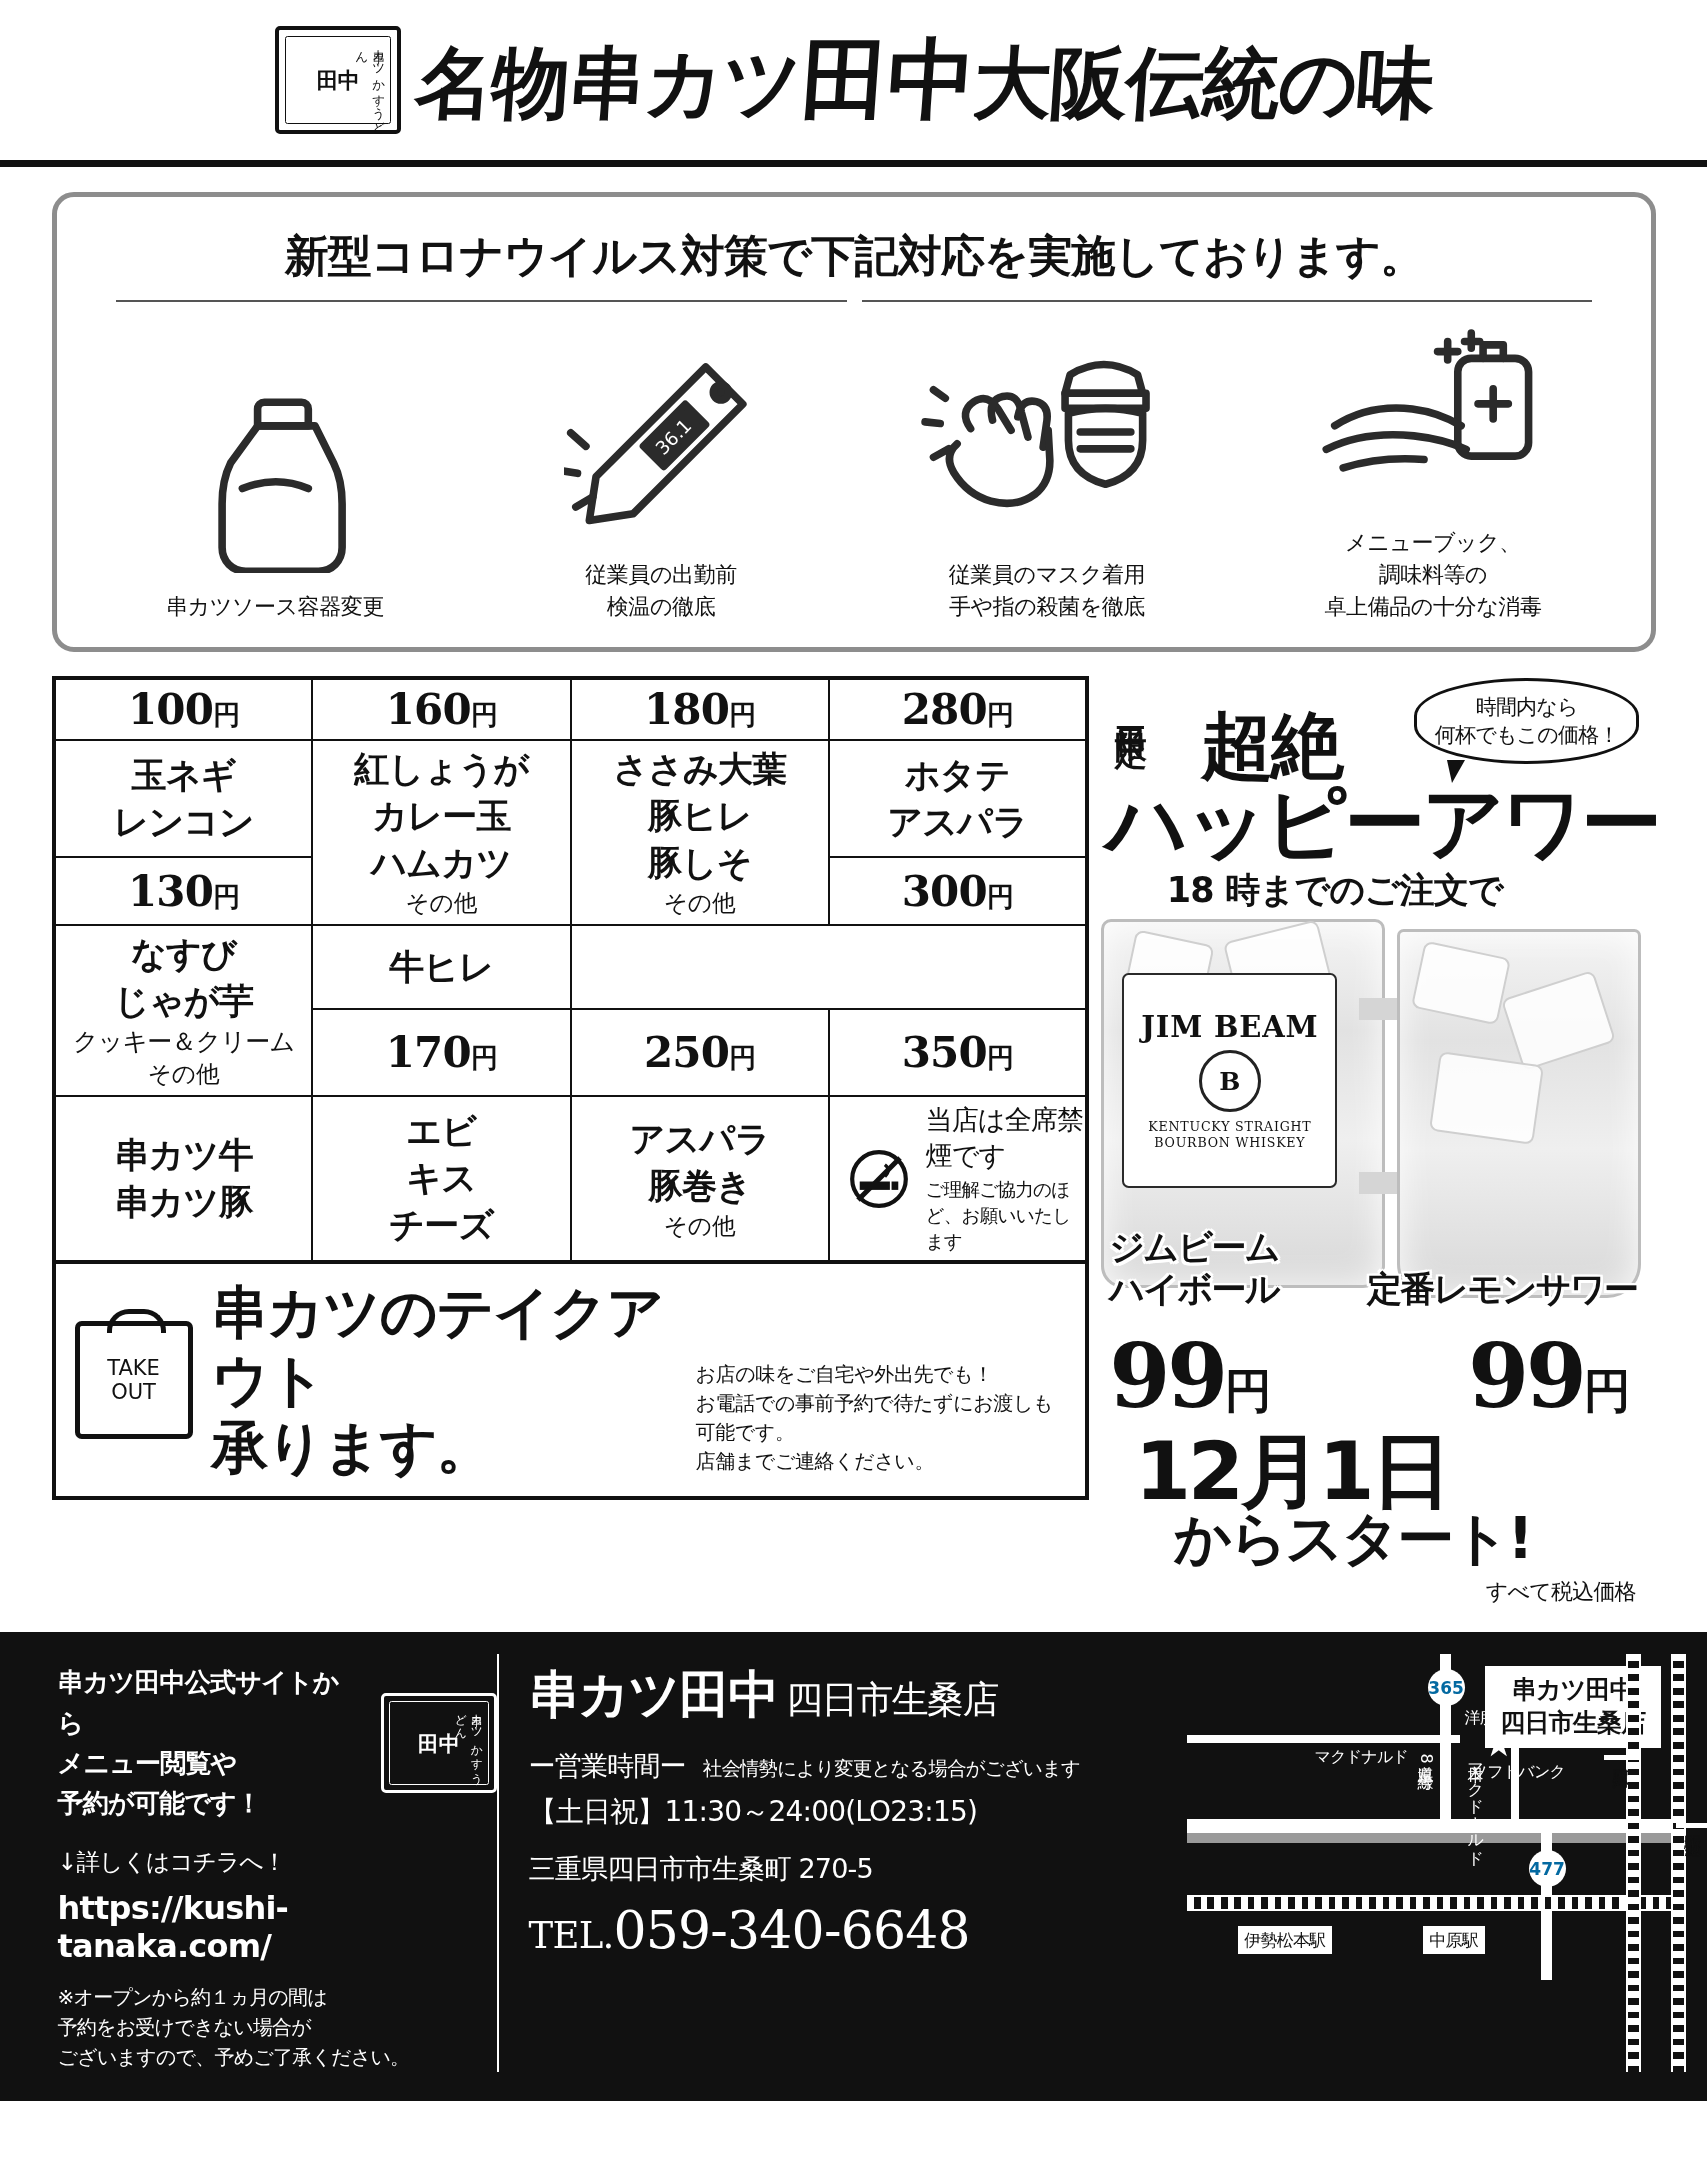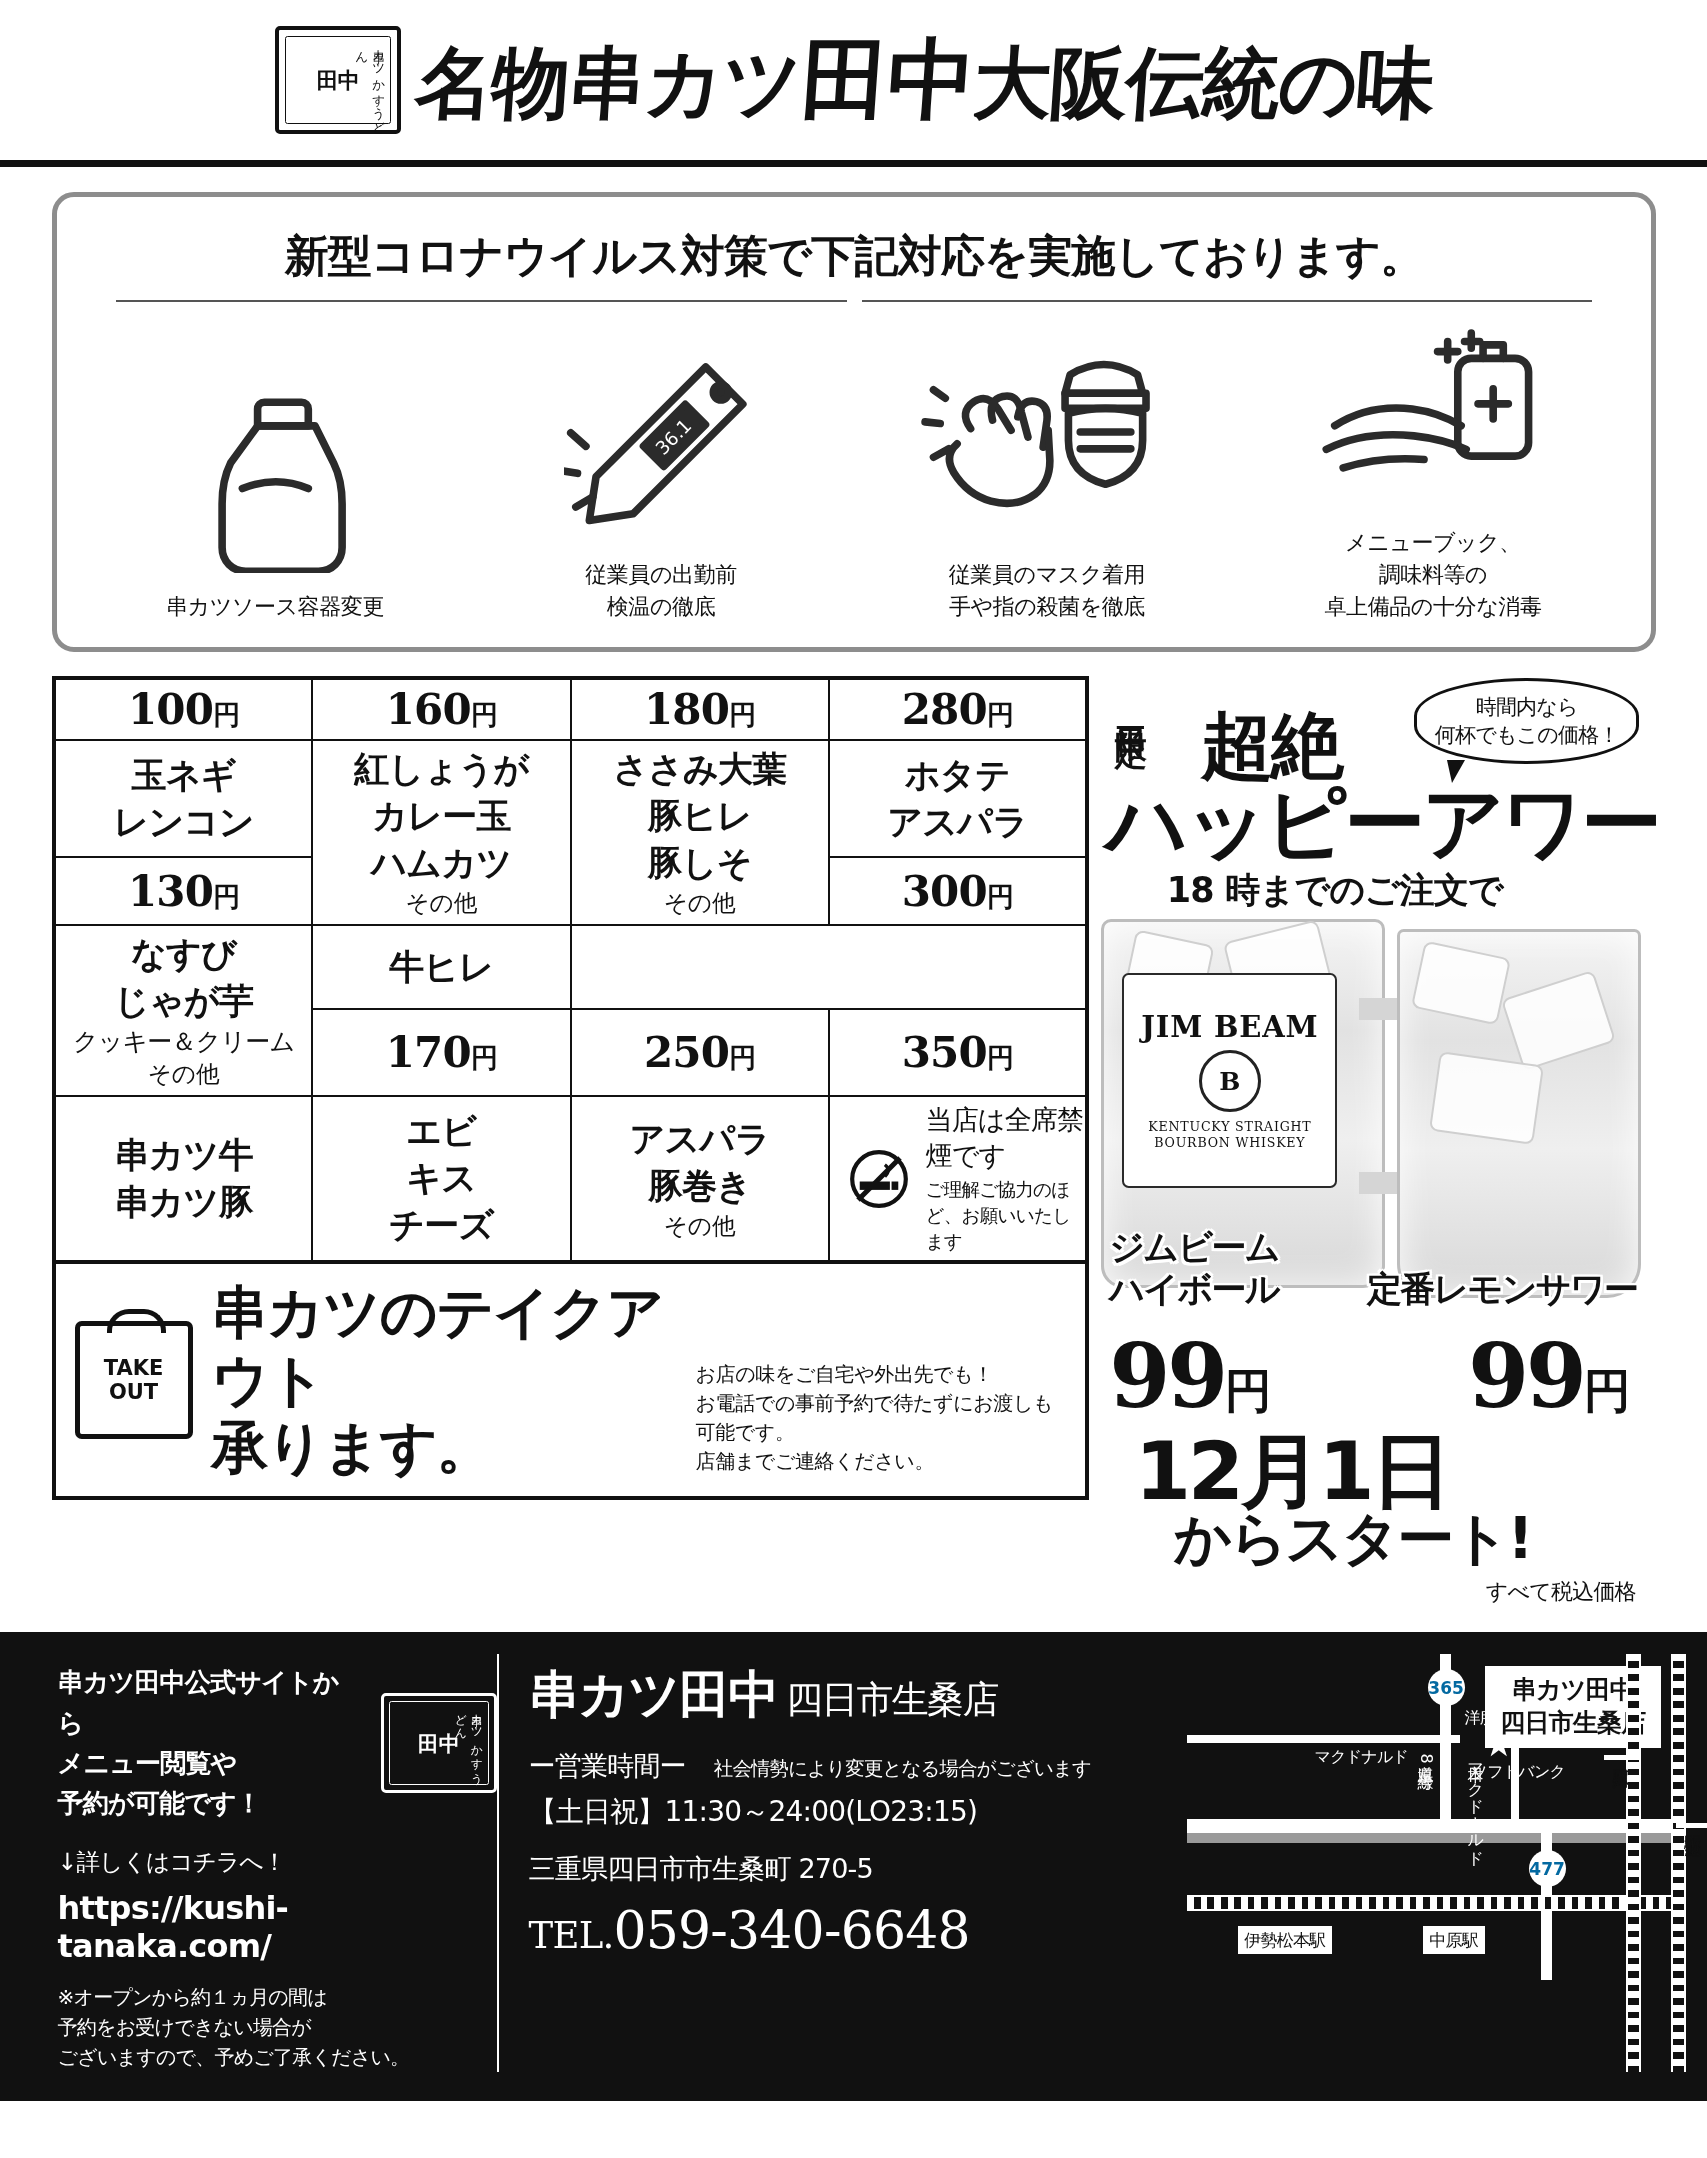--- a/index.html
+++ b/index.html
@@ -181,21 +181,21 @@
     gap:18.6px;
   }
   .takeout-ico{
     width:108px;height:108px;
     border:5px solid #111;
     border-radius:6.7px;
     position:relative;
     flex:none;
     display:flex;align-items:center;justify-content:center;
     flex-direction:column;
-    font-weight:bold;
+    font-weight:normal;
   }
   .takeout-ico .t1{font-size:21px;letter-spacing:0px;}
   .takeout-ico .t2{font-size:21px;letter-spacing:0px;}
   .takeout-ico:before{
     content:"";
     position:absolute;
     top:-17px;left:27px;
     width:49px;height:18.6px;
     border:5px solid #111;
     border-bottom:none;
@@ -371,21 +371,21 @@
   .f-mid{
     width:641px;
     border-left:2.5px solid #fff;
     padding:6.7px 0 0 30px;
   }
   .shopline{display:flex;align-items:baseline;gap:8.4px;}
   .shopname{
     font-family:"DejaVu Serif",serif;font-weight:bold;font-size:51px;letter-spacing:-1.7px;
   }
   .shopbranch{font-family:"DejaVu Serif",serif;font-size:37px;letter-spacing:-1.7px;}
-  .hours-head{display:flex;align-items:baseline;gap:28px;margin-top:18.6px;}
+  .hours-head{display:flex;align-items:baseline;gap:17px;margin-top:18.6px;}
   .hours-title{font-size:27px;letter-spacing:-0.8px;}
   .hours-note{font-size:19.4px;letter-spacing:-0.8px;}
   .hours-line{font-size:28px;margin-top:8.4px;letter-spacing:-0.8px;font-family:"DejaVu Sans",sans-serif;}
   .addr{font-size:27px;margin-top:20px;letter-spacing:-0.8px;}
   .tel{font-family:"DejaVu Serif",serif;font-size:52px;margin-top:13.5px;letter-spacing:-0.8px;}
   .tel .pre{font-size:37px;}
 
   .f-map{
     flex:1;
     position:relative;

